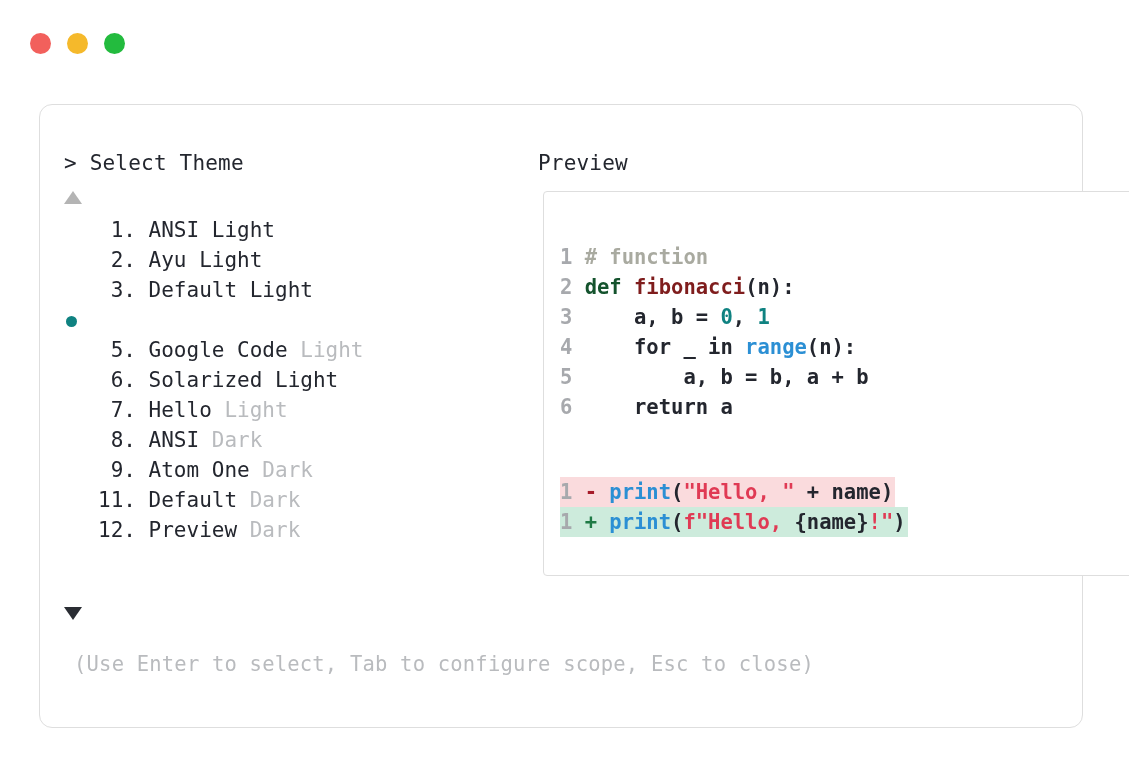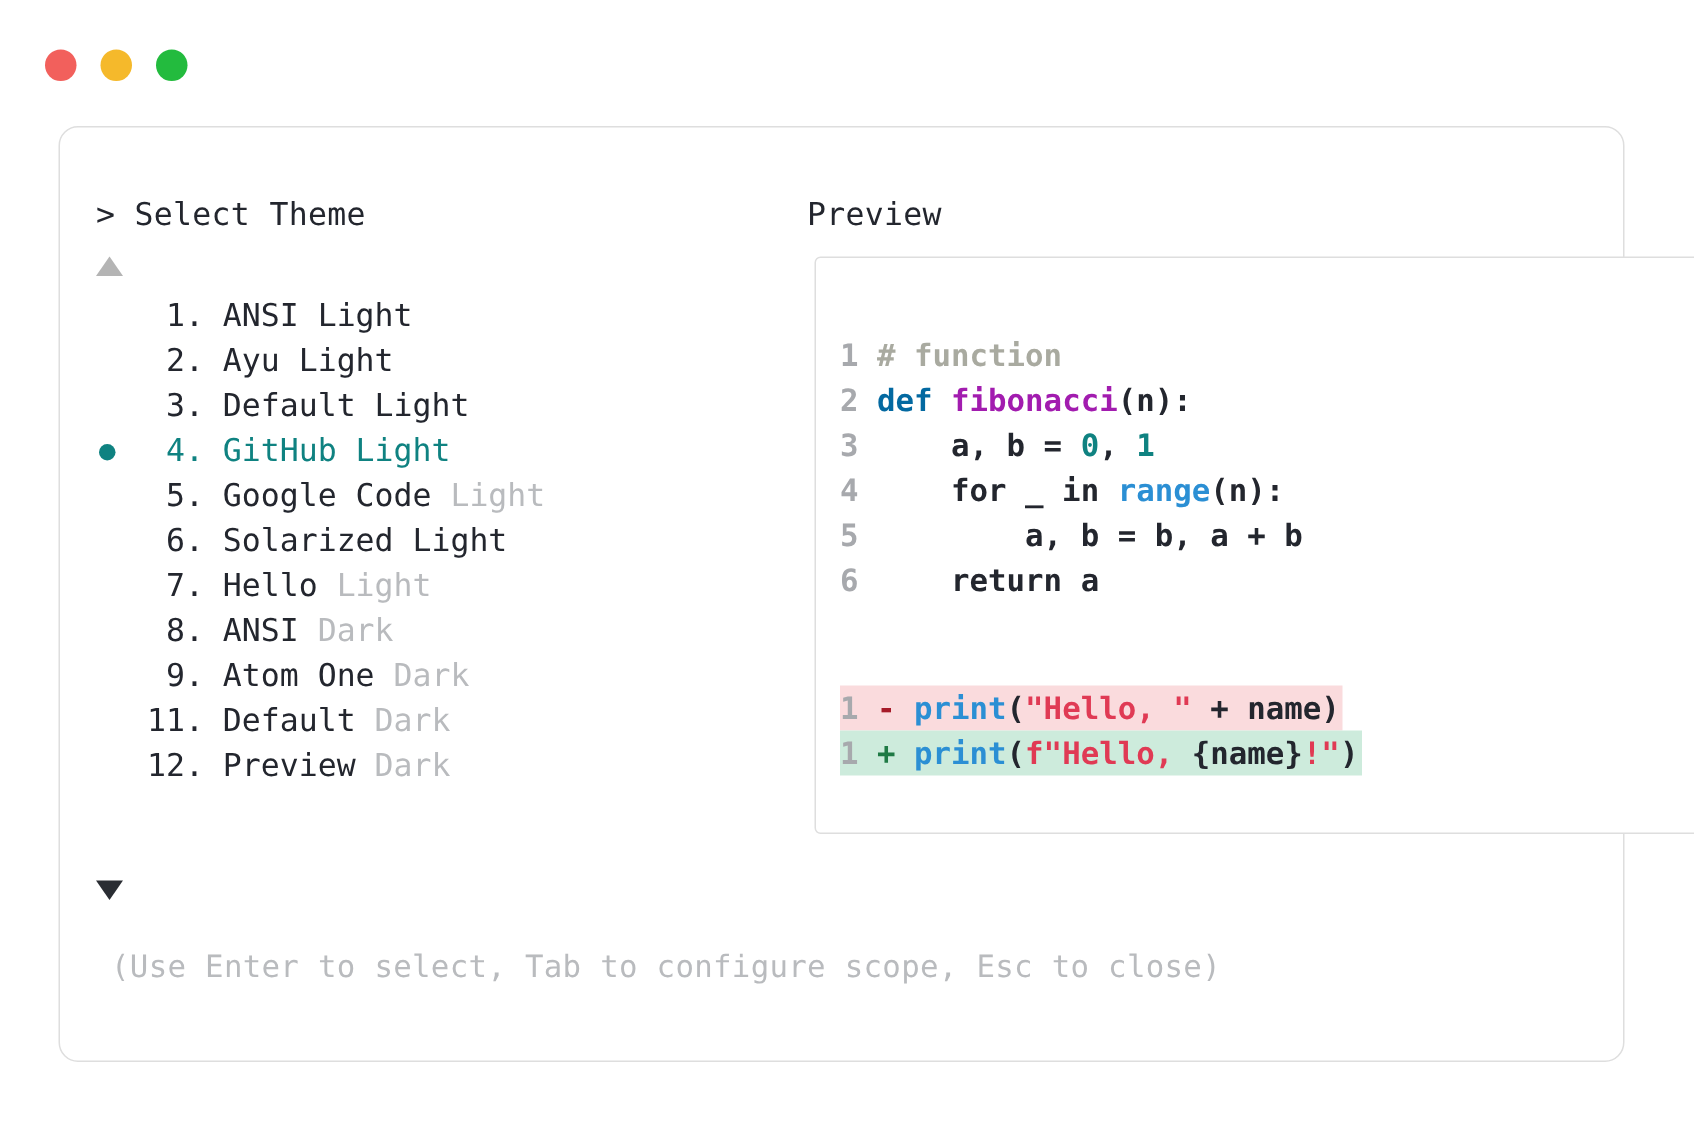--- a/index.html
+++ b/index.html
@@ -27,21 +27,21 @@
   .dot {
     width: 21px;
     height: 21px;
     border-radius: 50%;
   }
 
   
   .card {
     position: absolute;
     left: 39px;
-    top: 84px;
+    top: 104px;
     width: 1044px;
     height: 624px;
     border: 1.5px solid #dedede;
     border-radius: 13px;
     background: #ffffff;
     box-sizing: border-box;
   }
 
   
   .heading {
@@ -148,22 +148,22 @@
     white-space: pre;
   }
   .code-line { height: 30px; white-space: pre; }
   .ln {
     display: inline-block;
     width: 1ch;
     color: #a7a9ad;
     margin-right: 1ch;
   }
   .tok-comment { color: #a9aaa0; }
-  .tok-kw      { color: #0369a1; }
-  .tok-fn      { color: #a21caf; }
+  .tok-kw      { color: #14532d; }
+  .tok-fn      { color: #7f1d1d; }
   .tok-plain   { color: #23262e; }
   .tok-num     { color: #0f8281; }
   .tok-builtin { color: #2b8fd4; }
   .tok-str     { color: #e03a54; }
 
   
   .diff {
     position: absolute;
     left: 16px;
     top: 285px;
@@ -198,21 +198,21 @@
 
   <div class="heading heading-preview">Preview</div>
 
   <div class="arrow arrow-up"></div>
   <div class="arrow arrow-down"></div>
 
   <div class="theme-list" id="theme-list">
       <div class="theme-row"><span class="row-text"><span class="num">1</span><span>. ANSI </span><span>Light</span></span></div>
       <div class="theme-row"><span class="row-text"><span class="num">2</span><span>. Ayu </span><span>Light</span></span></div>
       <div class="theme-row"><span class="row-text"><span class="num">3</span><span>. Default </span><span>Light</span></span></div>
-      <div class="theme-row selected"><span class="bullet"></span><span class="row-text"><span class="num">4</span><span>. GitHub </span><span>Light</span></span></div>
+      <div class="theme-row selected"><span class="bullet"></span></div>
       <div class="theme-row"><span class="row-text"><span class="num">5</span><span>. Google Code </span><span class="variant-dim">Light</span></span></div>
       <div class="theme-row"><span class="row-text"><span class="num">6</span><span>. Solarized </span><span>Light</span></span></div>
       <div class="theme-row"><span class="row-text"><span class="num">7</span><span>. Hello </span><span class="variant-dim">Light</span></span></div>
       <div class="theme-row"><span class="row-text"><span class="num">8</span><span>. ANSI </span><span class="variant-dim">Dark</span></span></div>
       <div class="theme-row"><span class="row-text"><span class="num">9</span><span>. Atom One </span><span class="variant-dim">Dark</span></span></div>
       <div class="theme-row"><span class="row-text"><span class="num">11</span><span>. Default </span><span class="variant-dim">Dark</span></span></div>
       <div class="theme-row"><span class="row-text"><span class="num">12</span><span>. Preview </span><span class="variant-dim">Dark</span></span></div>
     </div>
 
   <div class="hint">(Use Enter to select, Tab to configure scope, Esc to close)</div>

